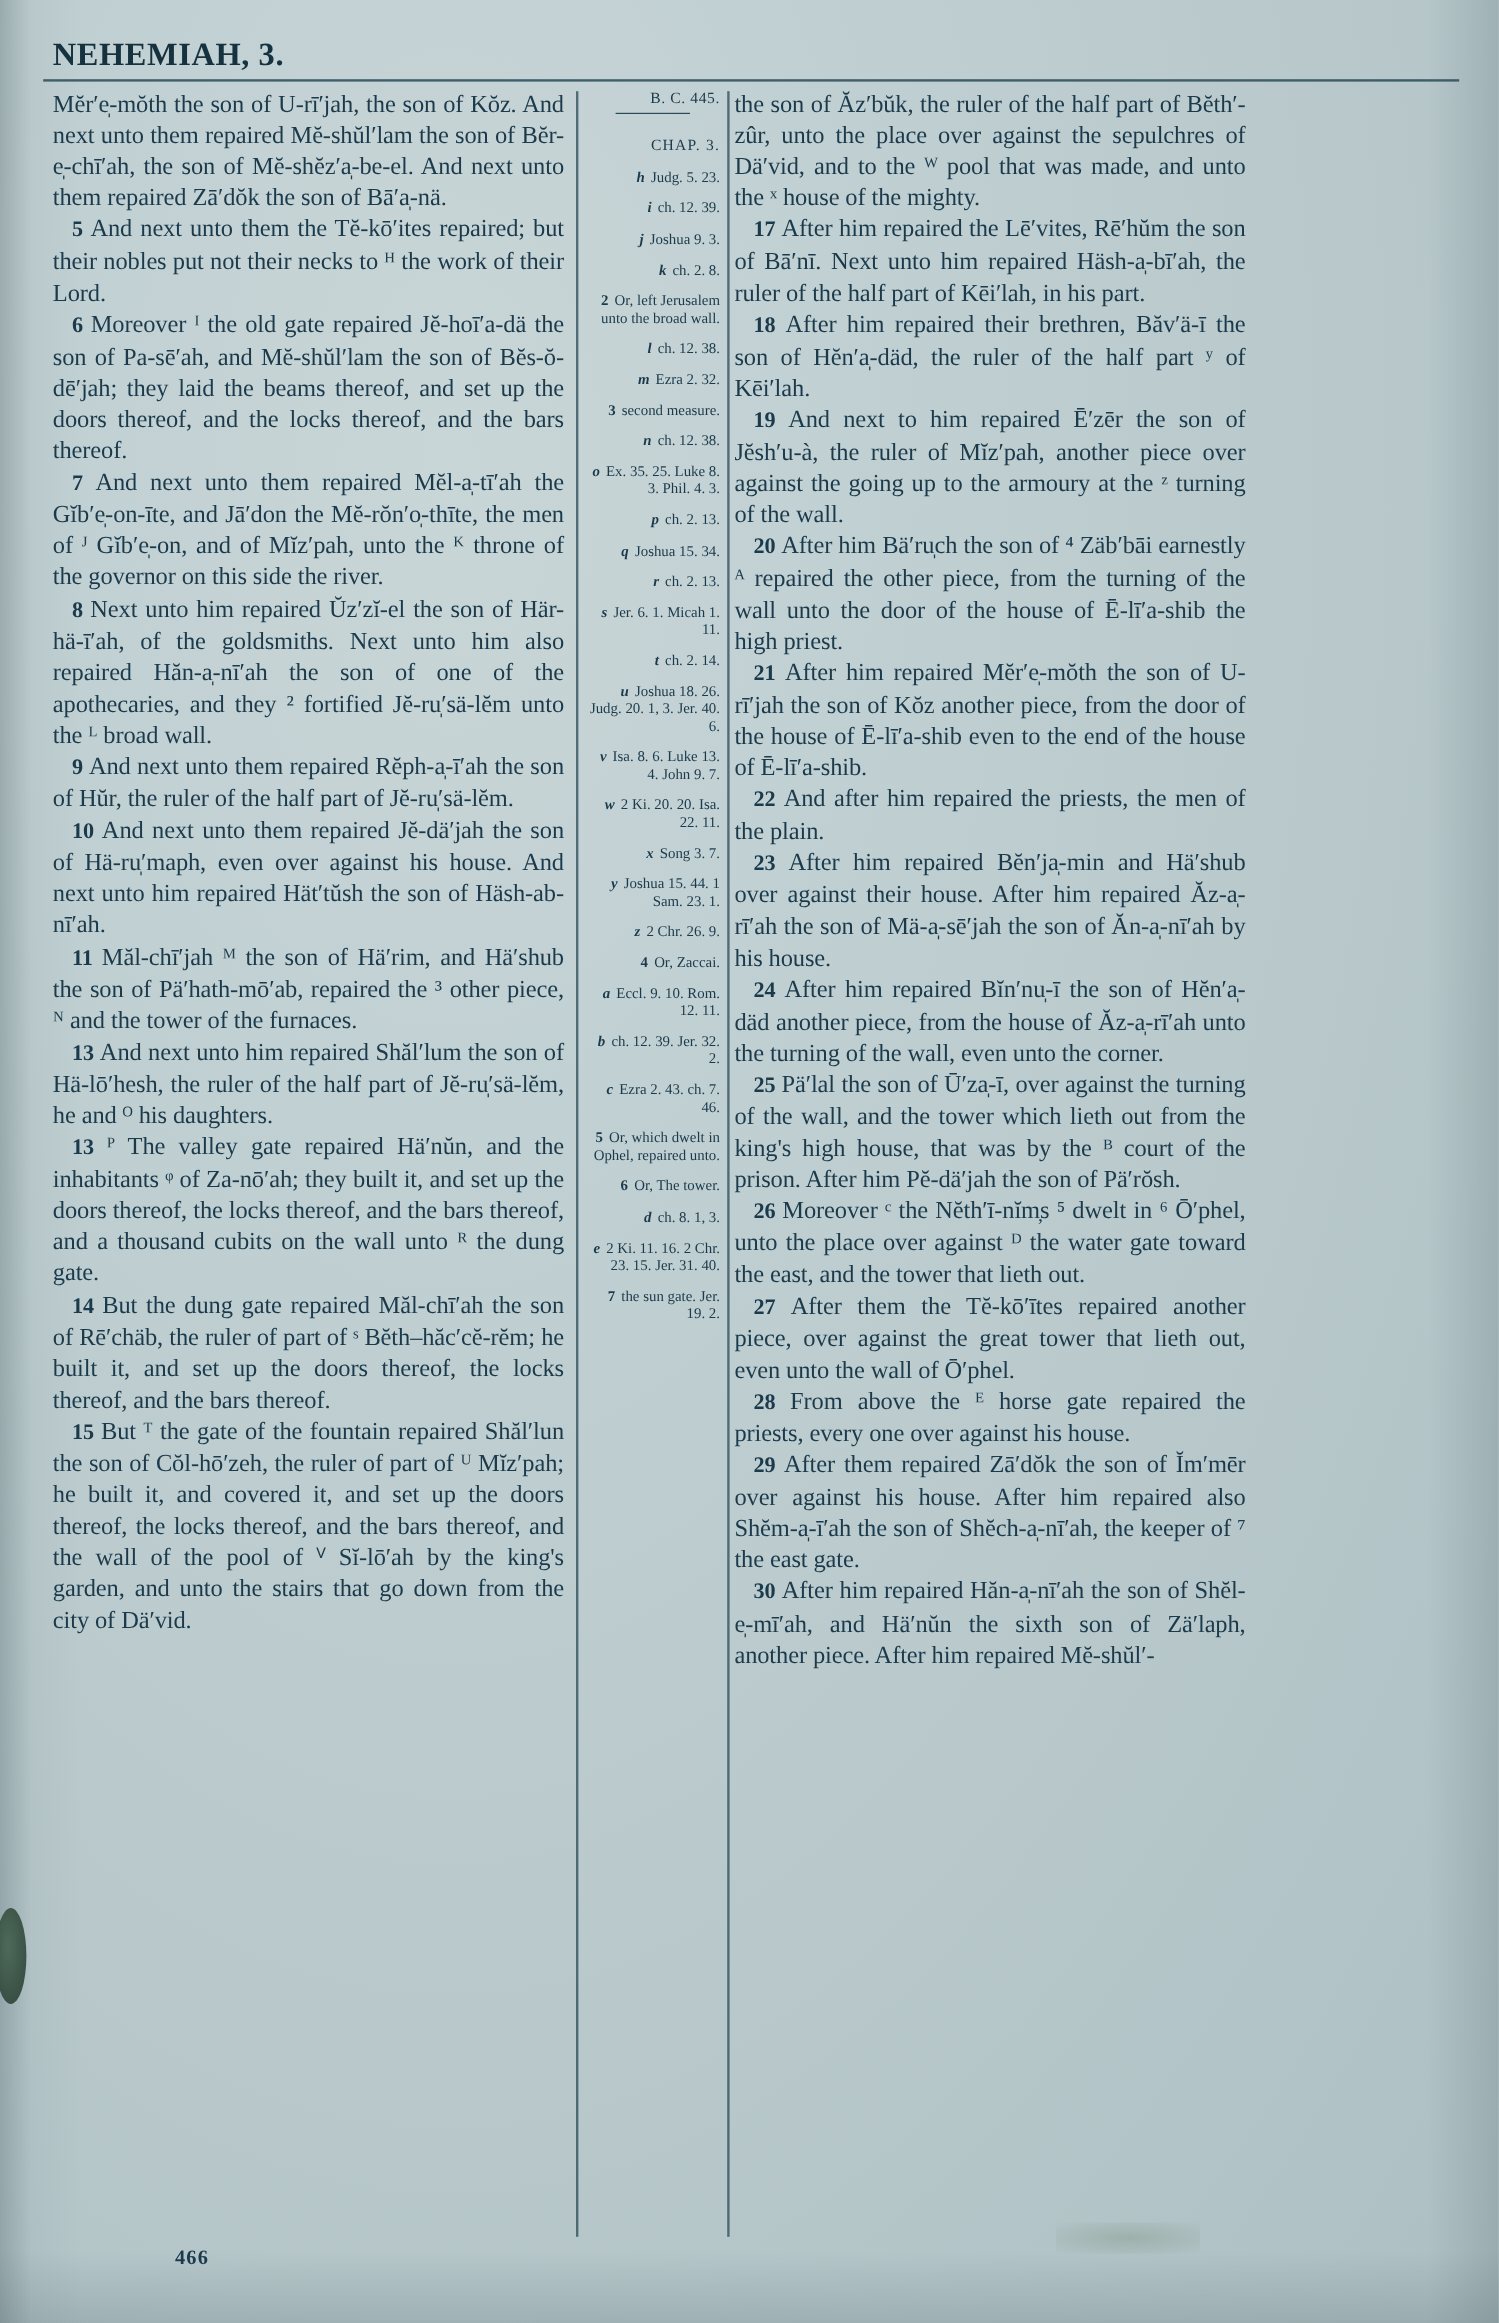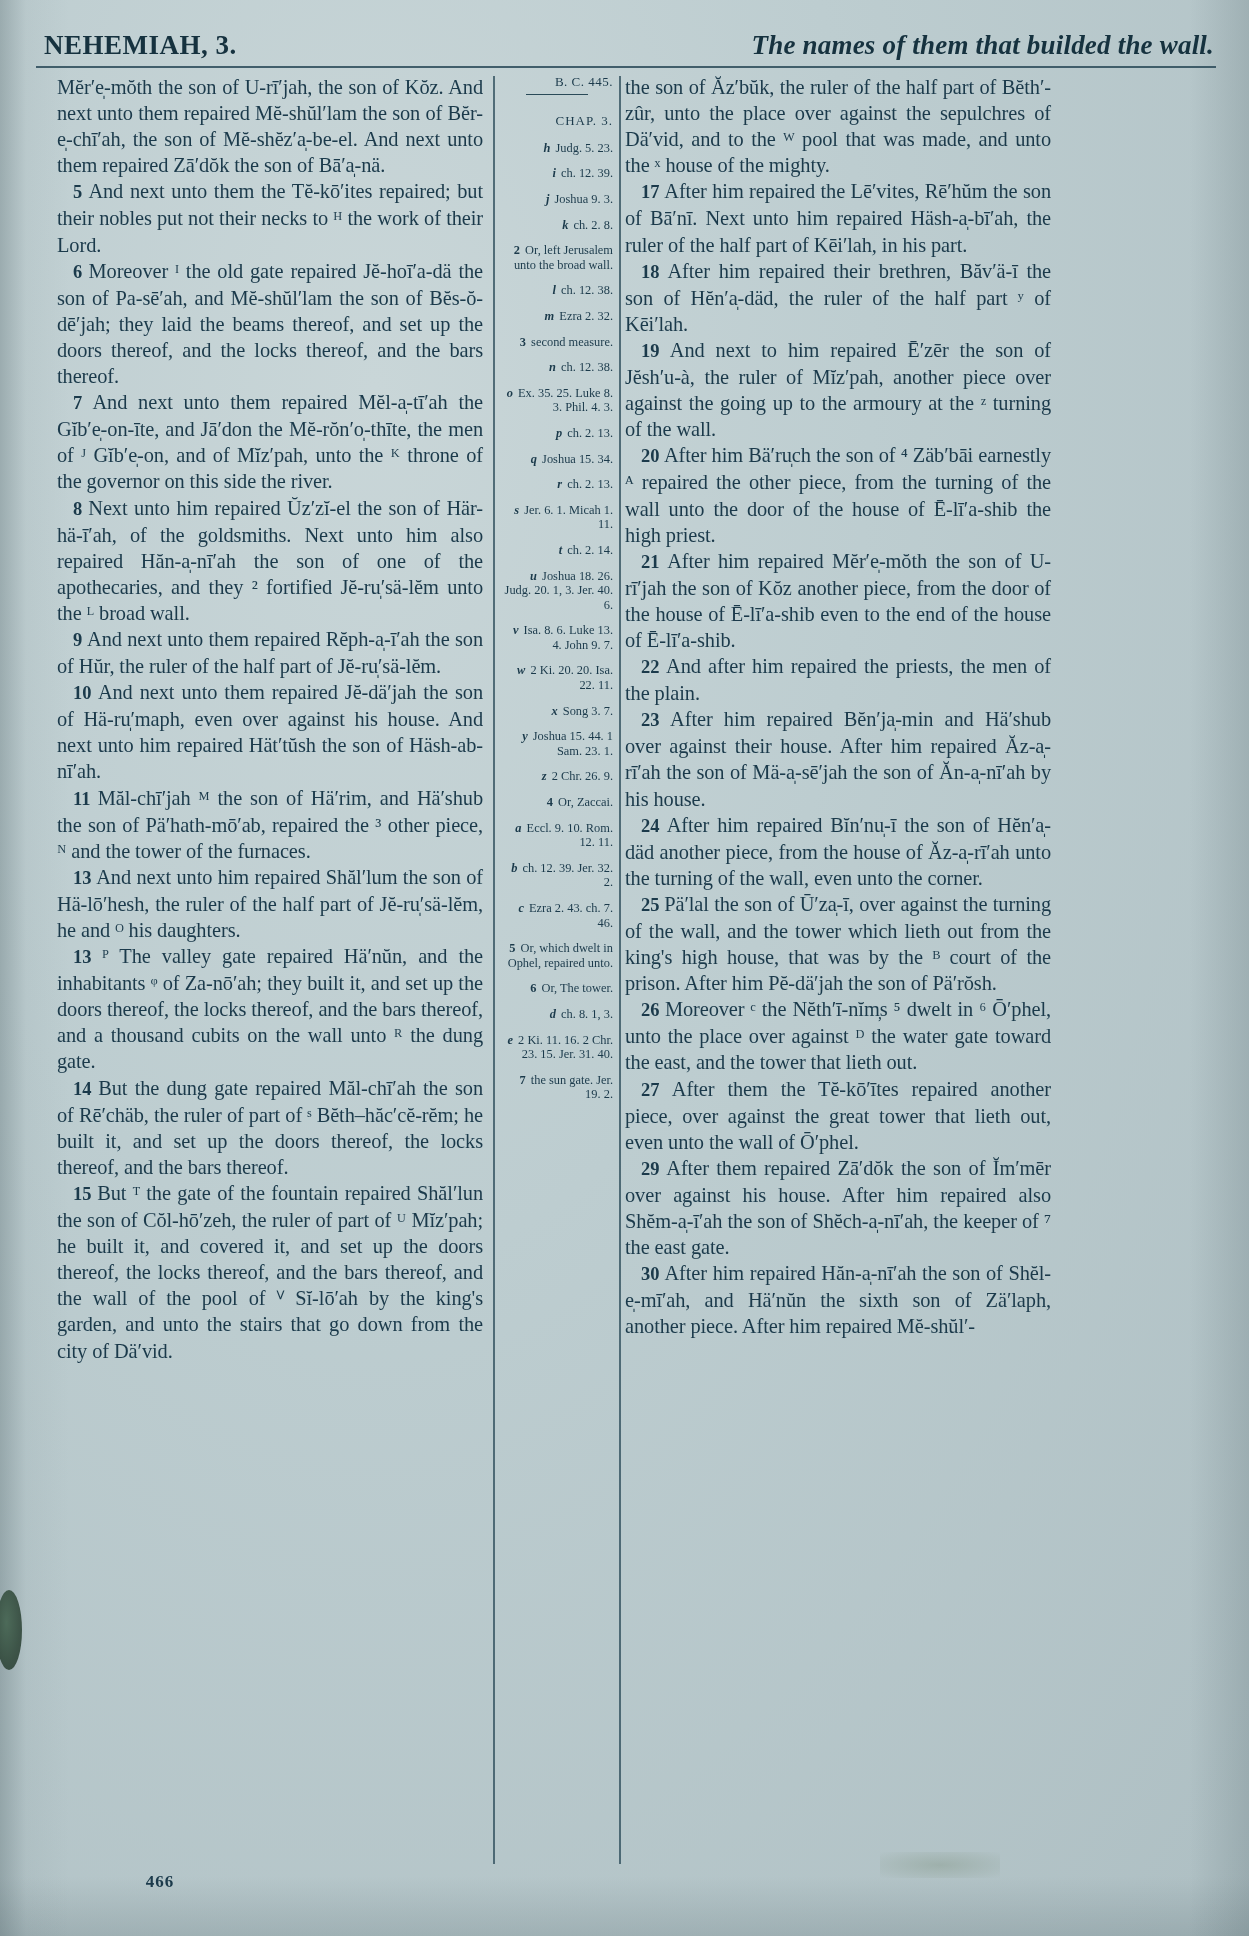--- a/index.html
+++ b/index.html
@@ -63,21 +63,21 @@
     left: 36px;
     top: 66px;
     width: 1180px;
     height: 2px;
     background: #2a4a58;
     opacity: 0.85;
   }
   
   .cols {
     position: absolute;
-    left: 53px;
+    left: 40px;
     top: 74px;
     width: 1184px;
     height: 1790px;
     display: flex;
     gap: 0;
   }
   .col {
     box-sizing: border-box;
   }
   .col-text {
@@ -177,21 +177,20 @@
     pointer-events: none;
   }
 </style>
 </head>
 <body>
 
 <div class="page"></div>
 
 <div class="runhead">
   <div class="runhead-left">NEHEMIAH, 3.</div>
-  <div class="runhead-right">The names of them that builded the wall.</div>
 </div>
 <div class="rule"></div>
 
 <div class="cols">
 
   <div class="col col-text" id="left-col">
       <p class="para first"><span>Mĕr′e̩-mŏth the son of U-rī′jah, the son of Kŏz. And next unto them repaired Mĕ-shŭl′lam the son of Bĕr-e̩-chī′ah, the son of Mĕ-shĕz′a̩-be-el. And next unto them repaired Zā′dŏk the son of Bā′a̩-nä.</span></p>
       <p class="para"><span class="verse">5 </span><span>And next unto them the Tĕ-kō′ites repaired; but their nobles put not their necks to ᴴ the work of their Lord.</span></p>
       <p class="para"><span class="verse">6 </span><span>Moreover ᴵ the old gate repaired Jĕ-hoī′a-dä the son of Pa-sē′ah, and Mĕ-shŭl′lam the son of Bĕs-ŏ-dē′jah; they laid the beams thereof, and set up the doors thereof, and the locks thereof, and the bars thereof.</span></p>
       <p class="para"><span class="verse">7 </span><span>And next unto them repaired Mĕl-a̩-tī′ah the Gĭb′e̩-on-īte, and Jā′don the Mĕ-rŏn′o̩-thīte, the men of ᴶ Gĭb′e̩-on, and of Mĭz′pah, unto the ᴷ throne of the governor on this side the river.</span></p>
@@ -253,20 +252,21 @@
       <p class="para"><span class="verse">18 </span><span>After him repaired their brethren, Băv′ä-ī the son of Hĕn′a̩-däd, the ruler of the half part ʸ of Kēi′lah.</span></p>
       <p class="para"><span class="verse">19 </span><span>And next to him repaired Ē′zēr the son of Jĕsh′u-à, the ruler of Mĭz′pah, another piece over against the going up to the armoury at the ᶻ turning of the wall.</span></p>
       <p class="para"><span class="verse">20 </span><span>After him Bä′ru̩ch the son of ⁴ Zäb′bāi earnestly ᴬ repaired the other piece, from the turning of the wall unto the door of the house of Ē-lī′a-shib the high priest.</span></p>
       <p class="para"><span class="verse">21 </span><span>After him repaired Mĕr′e̩-mŏth the son of U-rī′jah the son of Kŏz another piece, from the door of the house of Ē-lī′a-shib even to the end of the house of Ē-lī′a-shib.</span></p>
       <p class="para"><span class="verse">22 </span><span>And after him repaired the priests, the men of the plain.</span></p>
       <p class="para"><span class="verse">23 </span><span>After him repaired Bĕn′ja̩-min and Hä′shub over against their house. After him repaired Ăz-a̩-rī′ah the son of Mä-a̩-sē′jah the son of Ăn-a̩-nī′ah by his house.</span></p>
       <p class="para"><span class="verse">24 </span><span>After him repaired Bĭn′nu̩-ī the son of Hĕn′a̩-däd another piece, from the house of Ăz-a̩-rī′ah unto the turning of the wall, even unto the corner.</span></p>
       <p class="para"><span class="verse">25 </span><span>Pä′lal the son of Ū′za̩-ī, over against the turning of the wall, and the tower which lieth out from the king's high house, that was by the ᴮ court of the prison. After him Pĕ-dä′jah the son of Pä′rŏsh.</span></p>
       <p class="para"><span class="verse">26 </span><span>Moreover ᶜ the Nĕth′ī-nĭm̦s ⁵ dwelt in ⁶ Ō′phel, unto the place over against ᴰ the water gate toward the east, and the tower that lieth out.</span></p>
       <p class="para"><span class="verse">27 </span><span>After them the Tĕ-kō′ītes repaired another piece, over against the great tower that lieth out, even unto the wall of Ō′phel.</span></p>
+      <p class="para"><span class="verse">28 </span><span>From above the ᴱ horse gate repaired the priests, every one over against his house.</span></p>
       <p class="para"><span class="verse">29 </span><span>After them repaired Zā′dŏk the son of Ĭm′mēr over against his house. After him repaired also Shĕm-a̩-ī′ah the son of Shĕch-a̩-nī′ah, the keeper of ⁷ the east gate.</span></p>
       <p class="para"><span class="verse">30 </span><span>After him repaired Hăn-a̩-nī′ah the son of Shĕl-e̩-mī′ah, and Hä′nŭn the sixth son of Zä′laph, another piece. After him repaired Mĕ-shŭl′-</span></p>
     </div>
 
 </div>
 
 <div class="thumb"></div>
 <div class="smudge"></div>
 <div class="folio">466</div>
 

